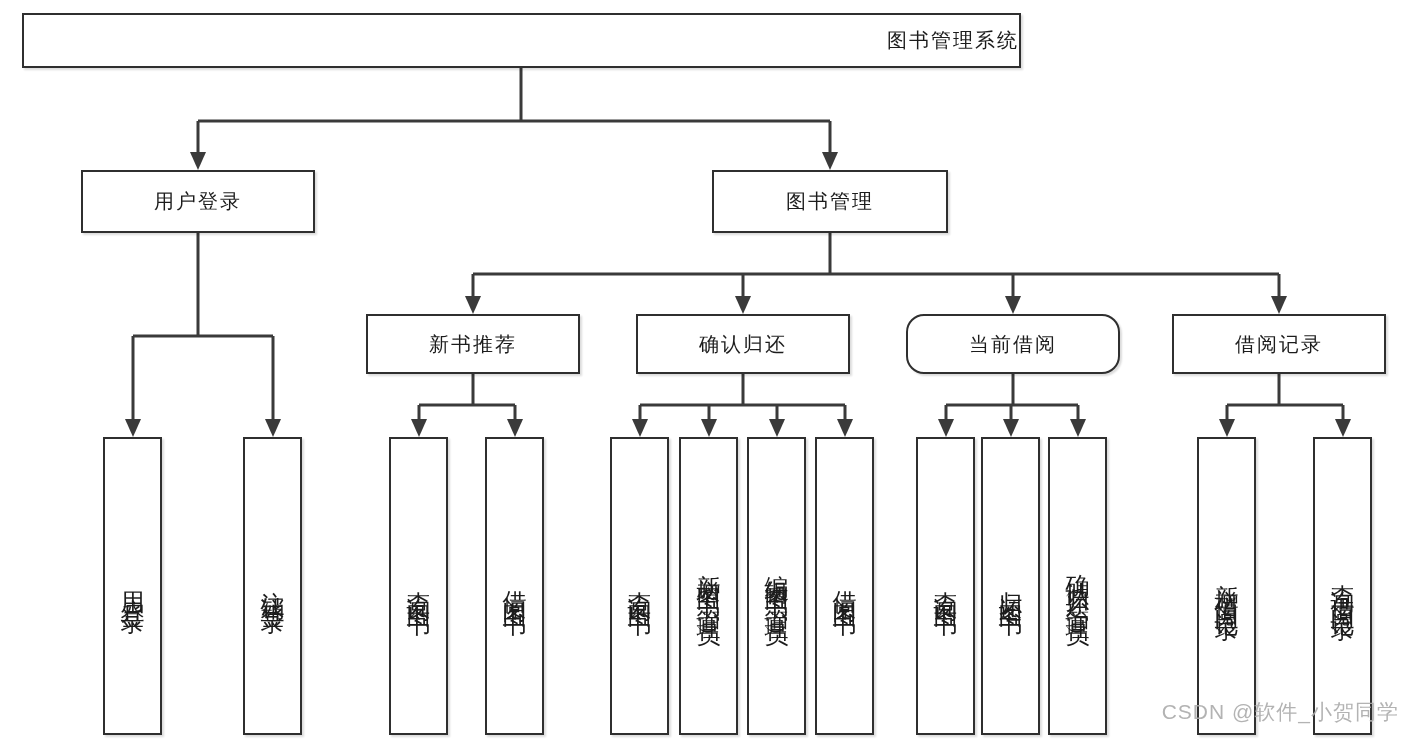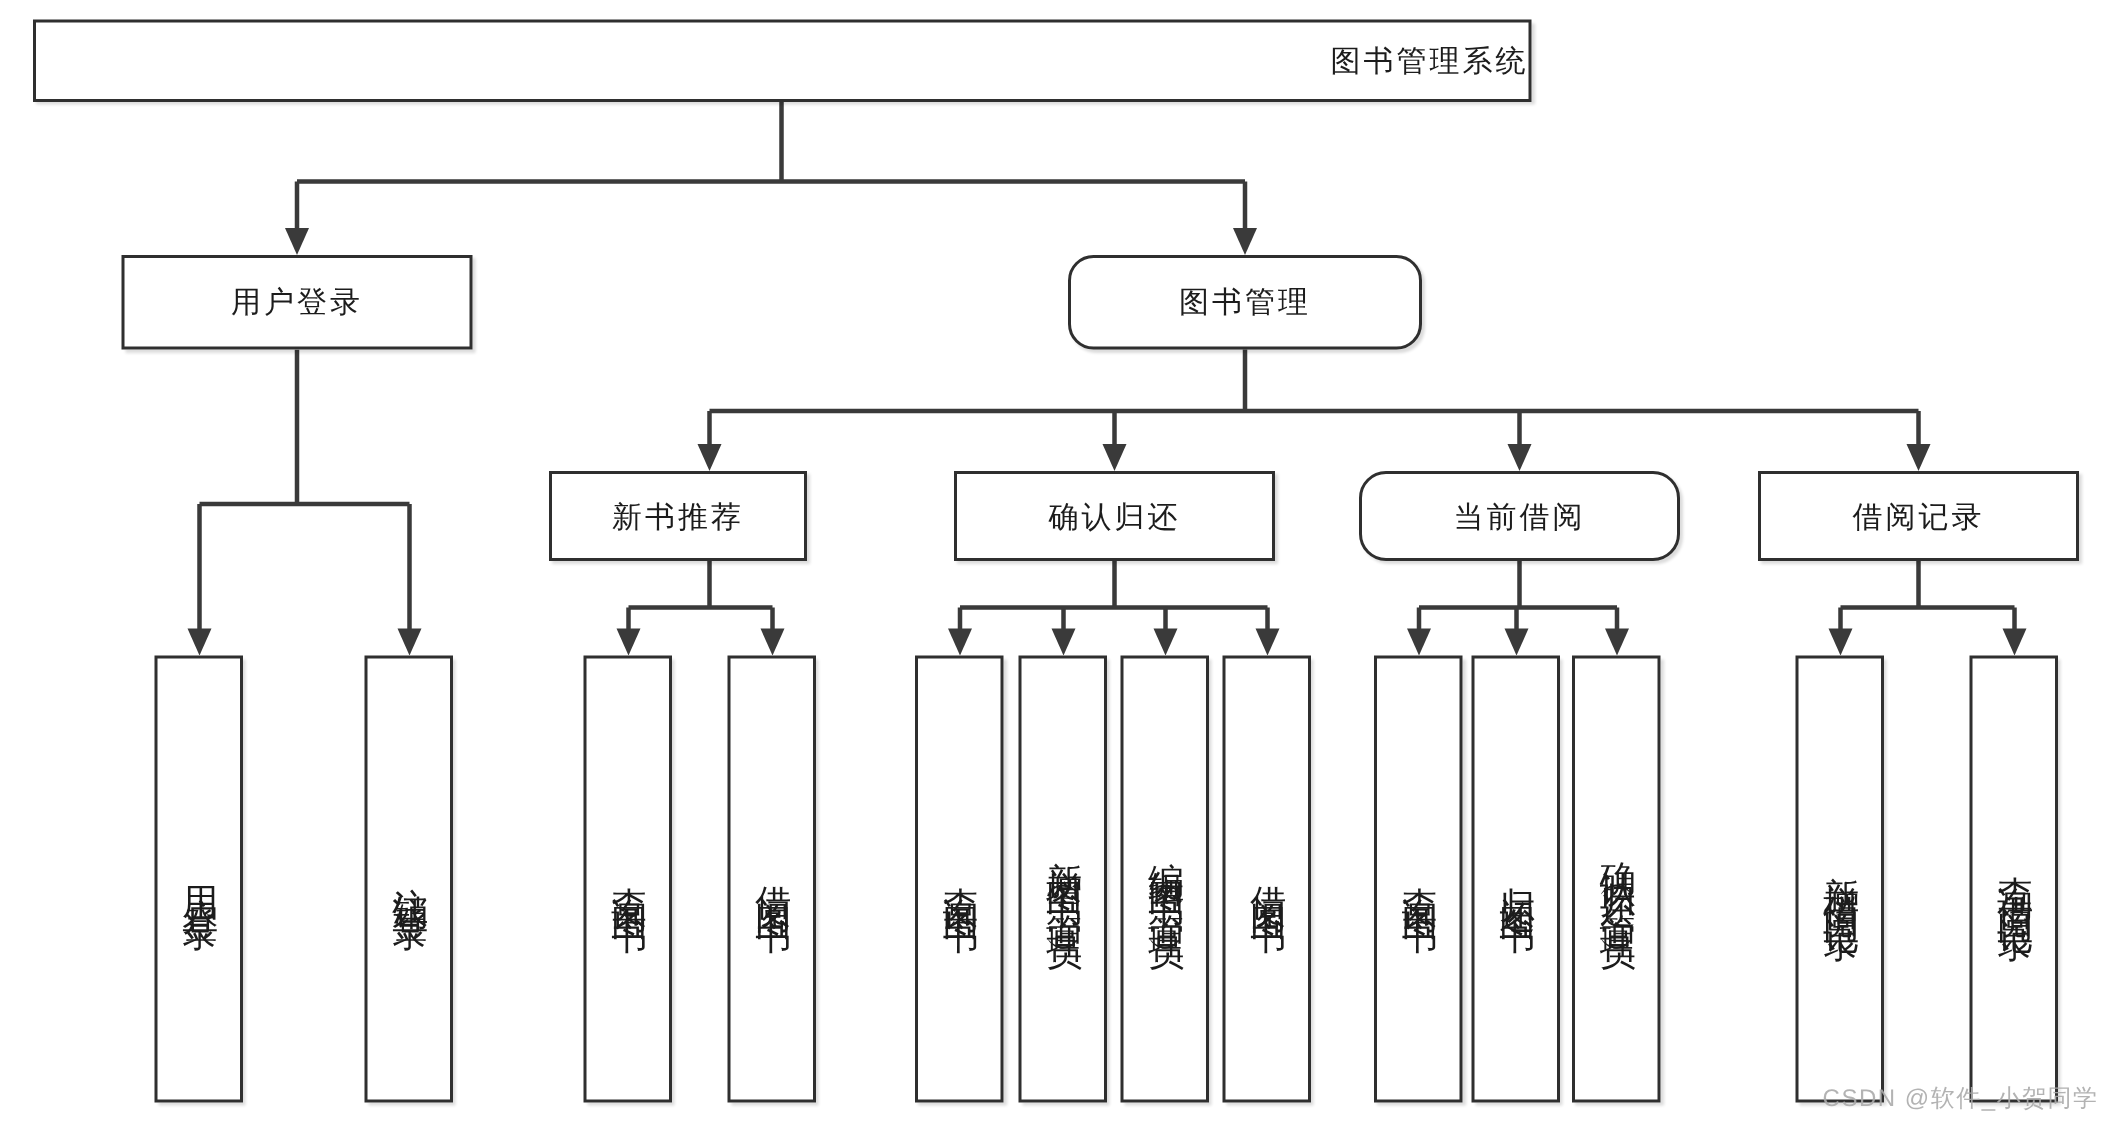--- a/index.html
+++ b/index.html
@@ -56,22 +56,22 @@
     text-orientation: mixed;
     font-size: 24px;
     line-height: 1;
     letter-spacing: 7px;
     color: var(--text);
     white-space: nowrap;
   }
   .watermark {
     position: absolute;
     right: 6px;
-    bottom: 4px;
-    font-size: 16px;
+    bottom: 21px;
+    font-size: 21px;
     letter-spacing: 1px;
     color: var(--watermark);
     opacity: 0.9;
     z-index: 5;
     text-align: center;
   }
 </style>
 </head>
 <body>
 
@@ -127,25 +127,25 @@
     </g>
   </svg>
 
   <div class="node" style="left:22px; top:13px; width:999px; height:55px;justify-content:flex-end;">
     <span class="hlabel">图书管理系统</span>
   </div>
 
   <div class="node" style="left:81px; top:170px; width:234px; height:63px;">
     <span class="hlabel">用户登录</span>
   </div>
-  <div class="node" style="left:712px; top:170px; width:236px; height:63px;border-radius:17px;">
+  <div class="node" style="left:712px; top:170px; width:236px; height:63px;">
     <span class="hlabel">图书管理</span>
   </div>
 
-  <div class="node" style="left:366px; top:314px; width:172px; height:60px;">
+  <div class="node" style="left:366px; top:314px; width:214px; height:60px;">
     <span class="hlabel">新书推荐</span>
   </div>
   <div class="node" style="left:636px; top:314px; width:214px; height:60px;">
     <span class="hlabel">确认归还</span>
   </div>
   <div class="node" style="left:906px; top:314px; width:214px; height:60px;border-radius:18px;">
     <span class="hlabel">当前借阅</span>
   </div>
   <div class="node" style="left:1172px; top:314px; width:214px; height:60px;text-align:right;">
     <span class="hlabel">借阅记录</span>

